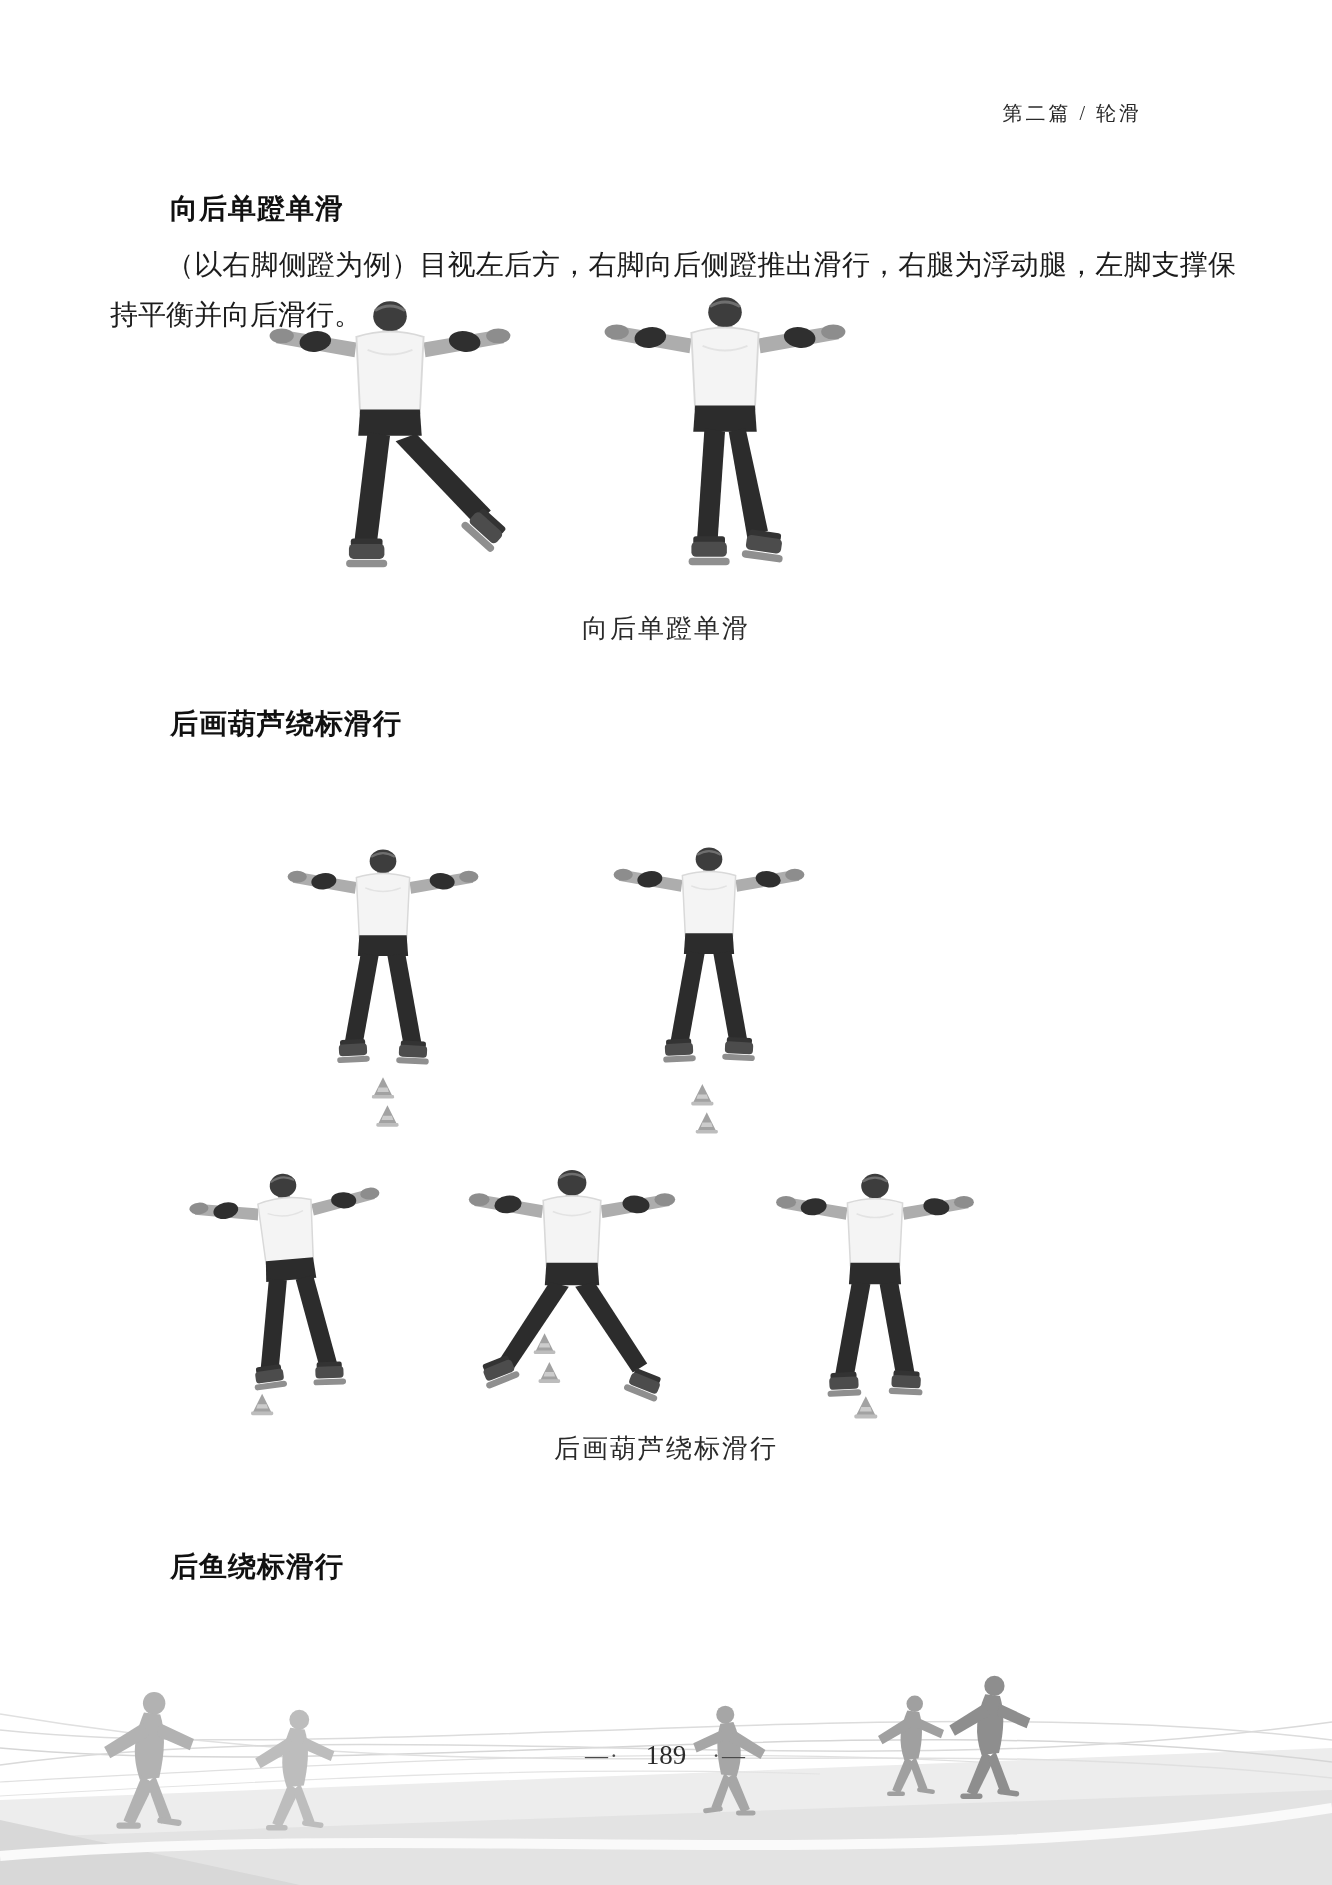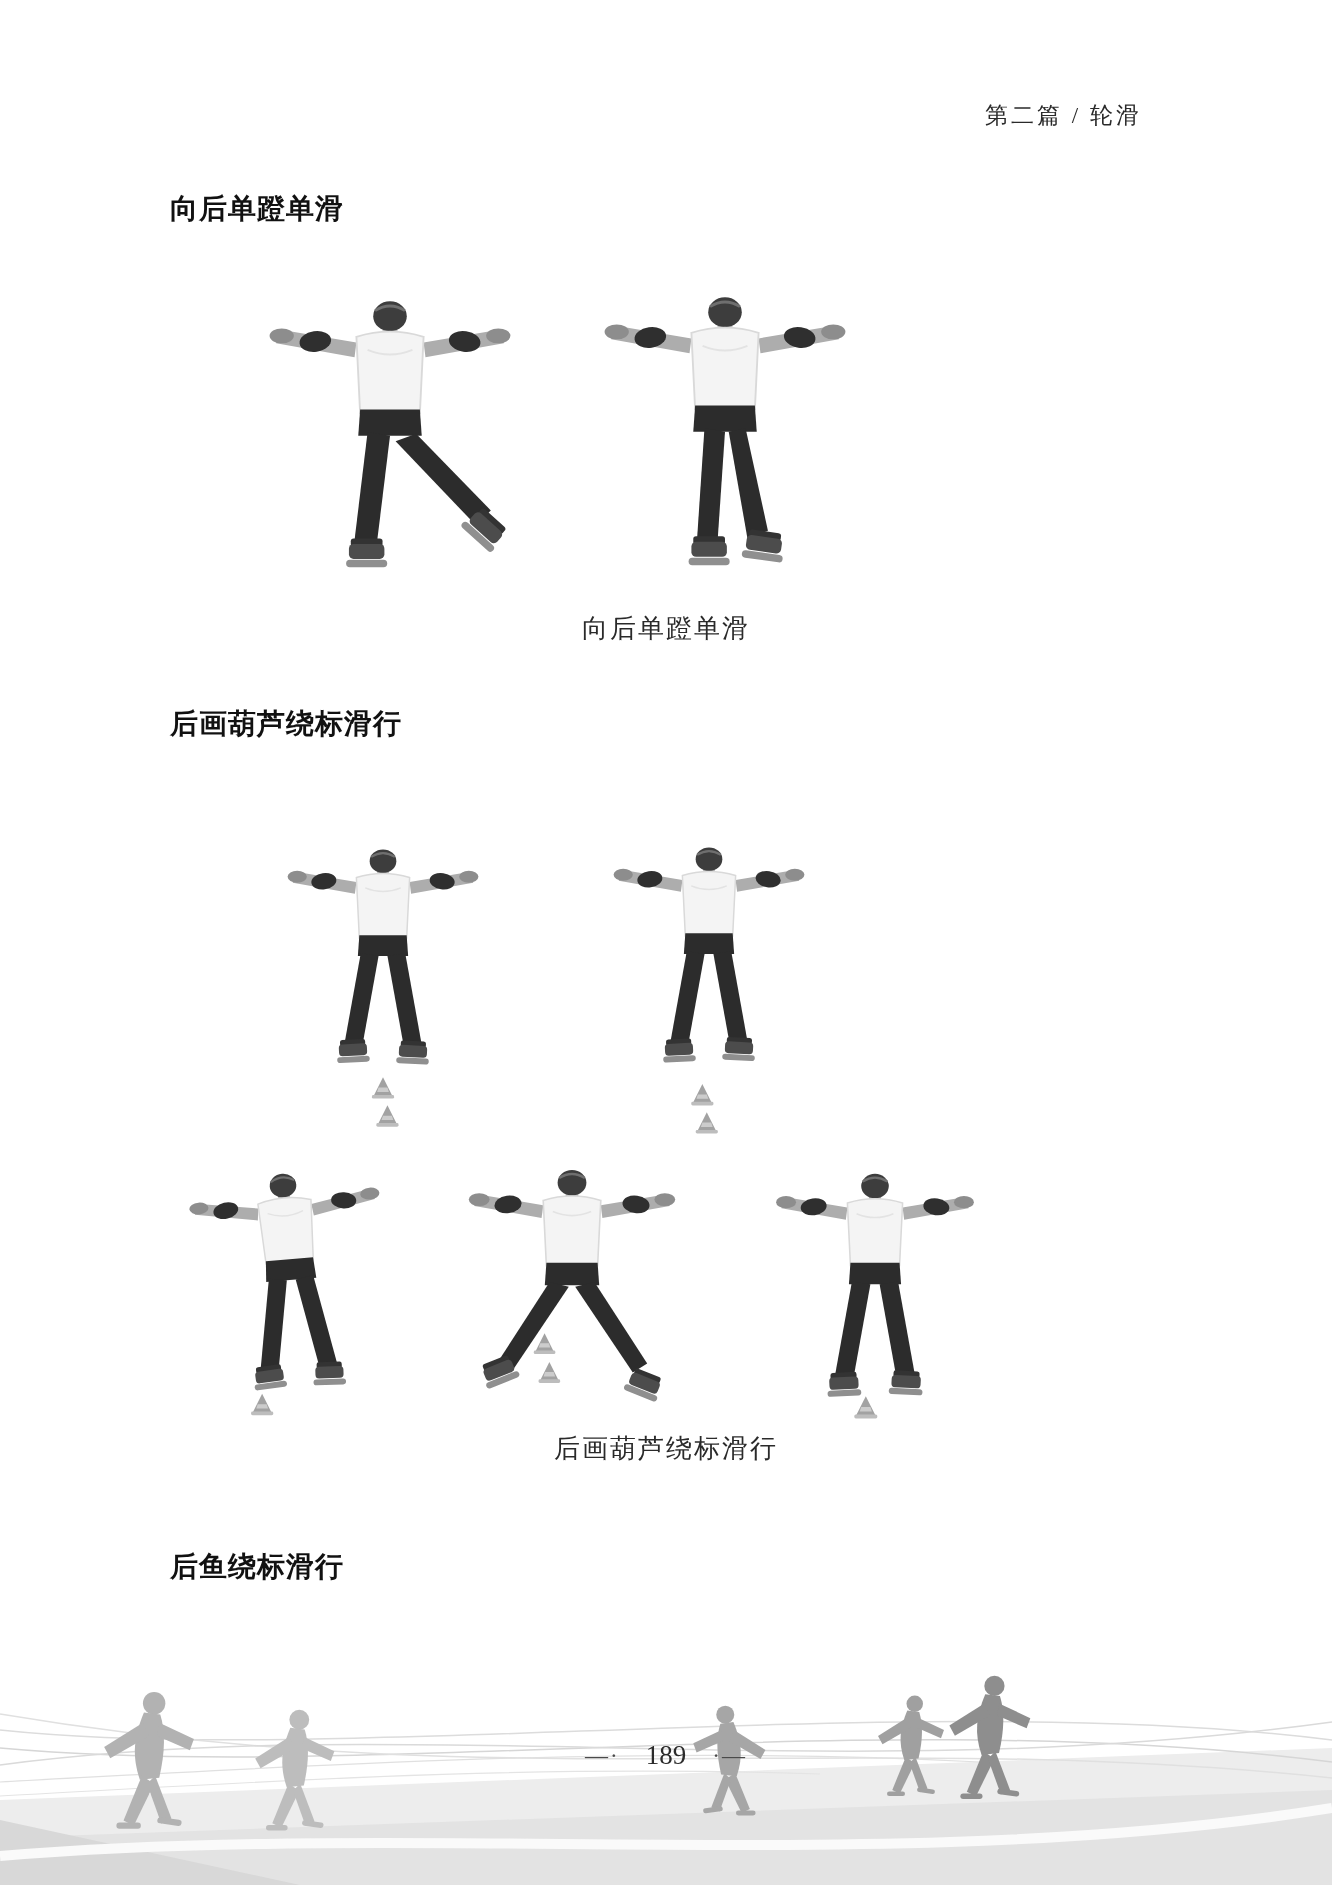--- a/index.html
+++ b/index.html
@@ -6,21 +6,21 @@
   .page{
     position:relative;
     width:1332px;height:1885px;
     background:#ffffff;
     overflow:hidden;
     font-family:"Liberation Serif", serif;
     color:#1c1c1c;
   }
   .header{
     position:absolute;top:100px;right:190px;
-    font-size:23px;letter-spacing:3px;color:#2a2a2a;
+    font-size:20px;letter-spacing:3px;color:#2a2a2a;
     font-family:"Liberation Serif", serif;
   }
   .sec-title{
     position:absolute;left:170px;
     font-family:"Liberation Sans", sans-serif;
     font-weight:700;font-size:28px;color:#111;
     letter-spacing:1px;
   }
   .t1{top:190px;} .t2{top:705px;} .t3{top:1501px;margin-top:47px;}
   .para{
@@ -120,20 +120,21 @@
       <rect x="60" y="126" width="24" height="6" rx="3" transform="rotate(8 72 129)"></rect>
     </g>
   </defs>
 </svg>
 
 <div class="page">
 
   <div class="header">第二篇 / 轮滑</div>
 
   <div class="sec-title t1">向后单蹬单滑</div>
+  <div class="para p1">（以右脚侧蹬为例）目视左后方，右脚向后侧蹬推出滑行，右腿为浮动腿，左脚支撑保持平衡并向后滑行。</div>
 
   <svg class="fig" style="left:250px;top:292px;width:280px;height:308px" viewBox="0 0 300 330">
     <use href="#skaterB"></use>
   </svg>
   <svg class="fig" style="left:585px;top:288px;width:280px;height:308px" viewBox="0 0 300 330">
     <use href="#skaterD"></use>
   </svg>
 
   <div class="caption c1">向后单蹬单滑</div>
 

